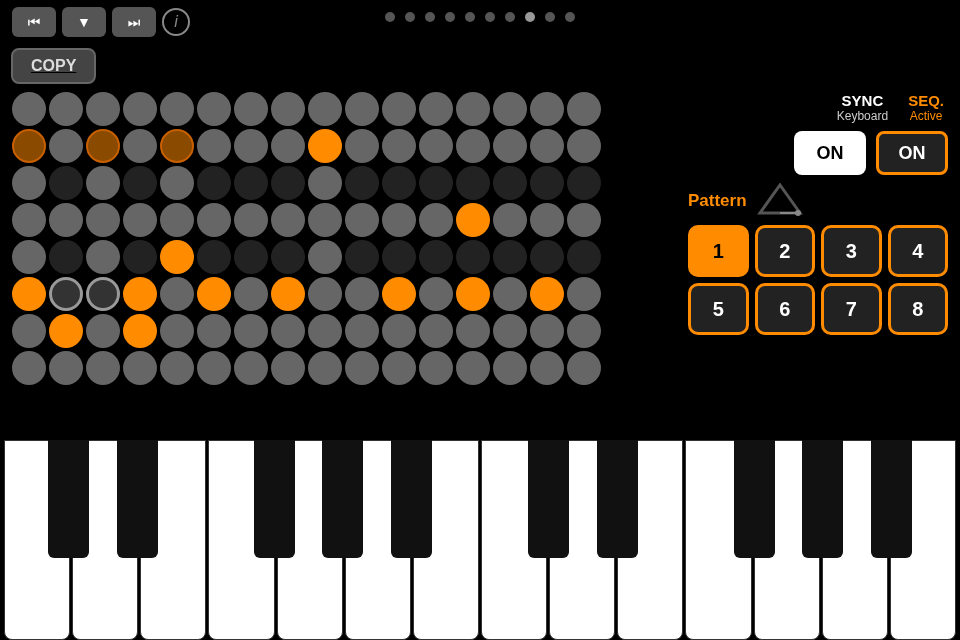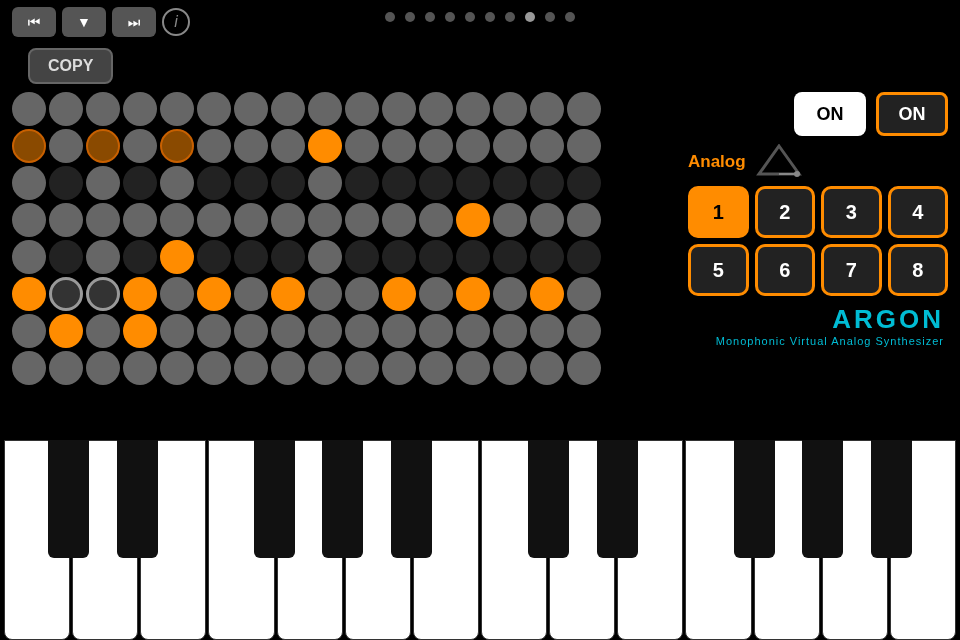--- a/index.html
+++ b/index.html
@@ -63,22 +63,23 @@
       font-style: italic;
       font-size: 16px;
       cursor: pointer;
       display: flex; align-items: center; justify-content: center;
     }
 
     
     #copy-paste-row {
       display: flex;
       gap: 8px;
-      padding: 4px 28px;
+      padding: 4px 11px;
       align-items: center;
+      text-decoration: underline;
     }
     .action-btn {
       background: #444;
       border: 2px solid #666;
       border-radius: 8px;
       color: #ddd;
       font-size: 16px;
       font-weight: bold;
       padding: 4px 18px;
       cursor: pointer;
@@ -427,52 +428,58 @@
         <button class="step-button" style="background: rgb(102, 102, 102); border: none; width: 34px; height: 34px;"></button>
         <button class="step-button" style="background: rgb(102, 102, 102); border: none; width: 34px; height: 34px;"></button>
         <button class="step-button" style="background: rgb(102, 102, 102); border: none; width: 34px; height: 34px;"></button>
         <button class="step-button" style="background: rgb(102, 102, 102); border: none; width: 34px; height: 34px;"></button>
         <button class="step-button" style="background: rgb(102, 102, 102); border: none; width: 34px; height: 34px;"></button>
       </div>
     </div>
 
   <div id="right-panel">
 
+    <div id="sync-seq-row">
+      <div class="label-col">
+        <span class="sync-label">SYNC</span>
+        <span class="sub-label">Keyboard</span>
+      </div>
+      <div class="label-col">
+        <span class="seq-label">SEQ.</span>
+        <span class="sub-label-active">Active</span>
+      </div>
+    </div>
 
     <div id="on-buttons-row">
       <button class="on-btn-white">ON</button>
       <button class="on-btn-dark">ON</button>
     </div>
 
     <div id="pattern-section">
       <div id="pattern-header">
-        <span class="pattern-label">Analog</span>
+        <span class="pattern-label">Pattern</span>
 
         <svg width="50" height="36" viewBox="0 0 50 36">
           <polygon points="25,2 45,30 5,30" fill="none" stroke="#555" stroke-width="3"></polygon>
           <line x1="25" y1="30" x2="43" y2="30" stroke="#888" stroke-width="2"></line>
           <circle cx="43" cy="30" r="3" fill="#888"></circle>
         </svg>
       </div>
       <div id="pattern-grid">
       <button class="pattern-btn active">1</button>
           <button class="pattern-btn">2</button>
           <button class="pattern-btn">3</button>
           <button class="pattern-btn">4</button>
           <button class="pattern-btn">5</button>
           <button class="pattern-btn">6</button>
           <button class="pattern-btn">7</button>
           <button class="pattern-btn">8</button>
         </div>
     </div>
 
-    <div id="brand-row">
-      <div class="brand-name">ARGON</div>
-      <div class="brand-subtitle">Monophonic Virtual Analog Synthesizer</div>
-    </div>
   </div>
 </div>
 
 <div class="keys-wrapper">
   <div class="white-keys-row" id="white-keys-row" style="position: relative;">
   <div class="white-key"></div>
       <div class="white-key"></div>
       <div class="white-key"></div>
       <div class="white-key"></div>
       <div class="white-key"></div>

